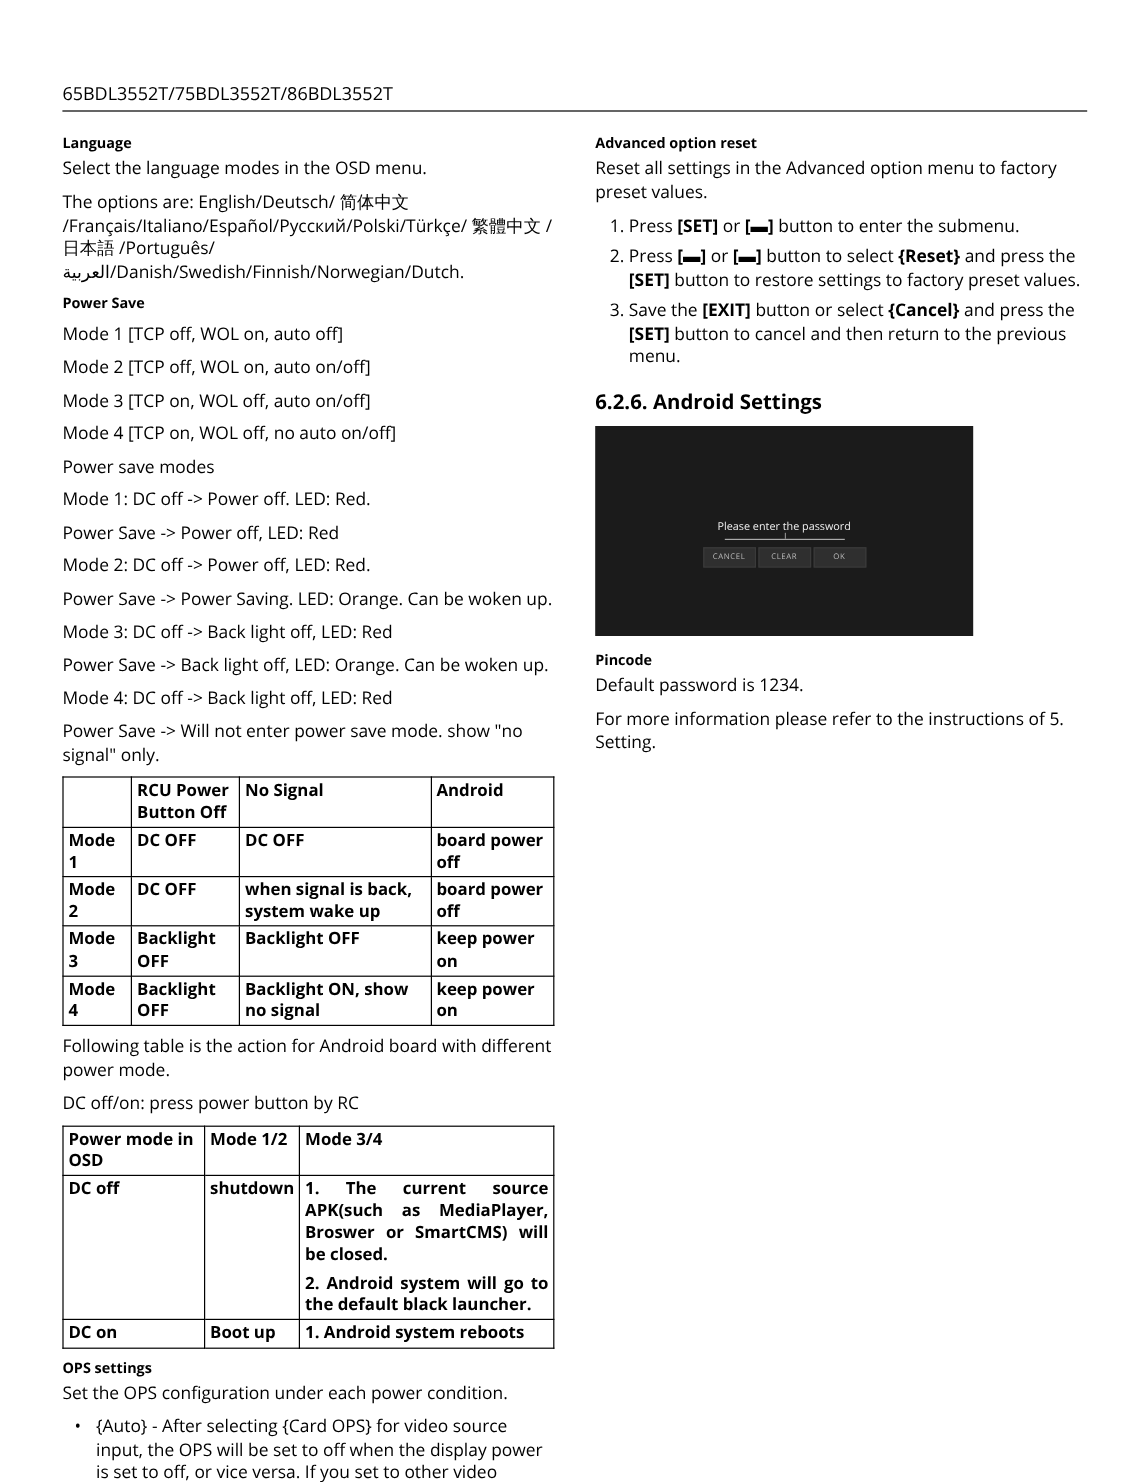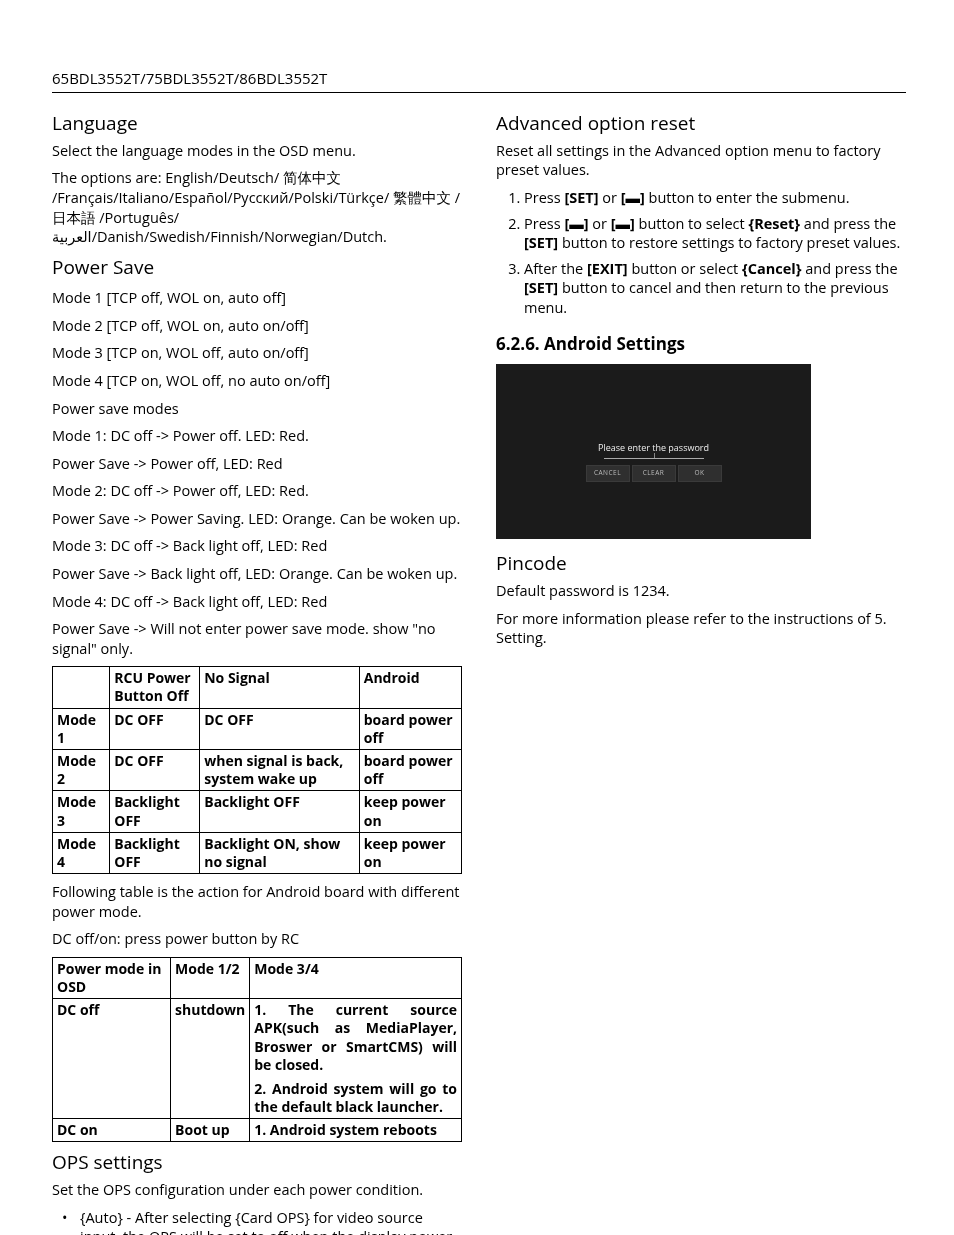--- a/index.html
+++ b/index.html
@@ -30,23 +30,23 @@
   }
   .columns {
     display: flex;
     gap: 34px;
   }
   .col {
     flex: 1;
     min-width: 0;
   }
   .h-bold {
-    font-weight: 400;
+    font-weight: 700;
     margin: 8px 0 4px 0;
-    font-size: 19px;
+    font-size: 12px;
   }
   p { margin: 4px 0 8px 0; }
   .spaced p { margin: 8px 0; }
 
   .ol-adv {
     padding-left: 28px;
     margin: 4px 0 10px 0;
   }
   .ol-adv li { margin-bottom: 6px; }
 
@@ -263,21 +263,21 @@
       <div class="h-bold">Advanced option reset</div>
       <p>Reset all settings in the Advanced option menu to factory preset values.</p>
       <ol class="ol-adv">
         <li>
           <span>Press </span><b>[SET]</b><span> or </span><b>[▬]</b><span> button to enter the submenu.</span>
         </li>
         <li>
           <span>Press </span><b>[▬]</b><span> or </span><b>[▬]</b><span> button to select </span><b>{Reset}</b><span> and press the </span><b>[SET]</b><span> button to restore settings to factory preset values.</span>
         </li>
         <li>
-          <span>After the </span><b>[EXIT]</b><span> button or select </span><b>{Cancel}</b><span> and press the </span><b>[SET]</b><span> button to cancel and then return to the previous menu.</span>
+          <span>Save the </span><b>[EXIT]</b><span> button or select </span><b>{Cancel}</b><span> and press the </span><b>[SET]</b><span> button to cancel and then return to the previous menu.</span>
         </li>
       </ol>
 
       <div class="sec-heading">6.2.6. Android Settings</div>
 
       <div class="android-shot">
         <div class="prompt-area">
           <div class="prompt-text">Please enter the password</div>
           <div class="underline-input"></div>
           <div class="btn-row">

